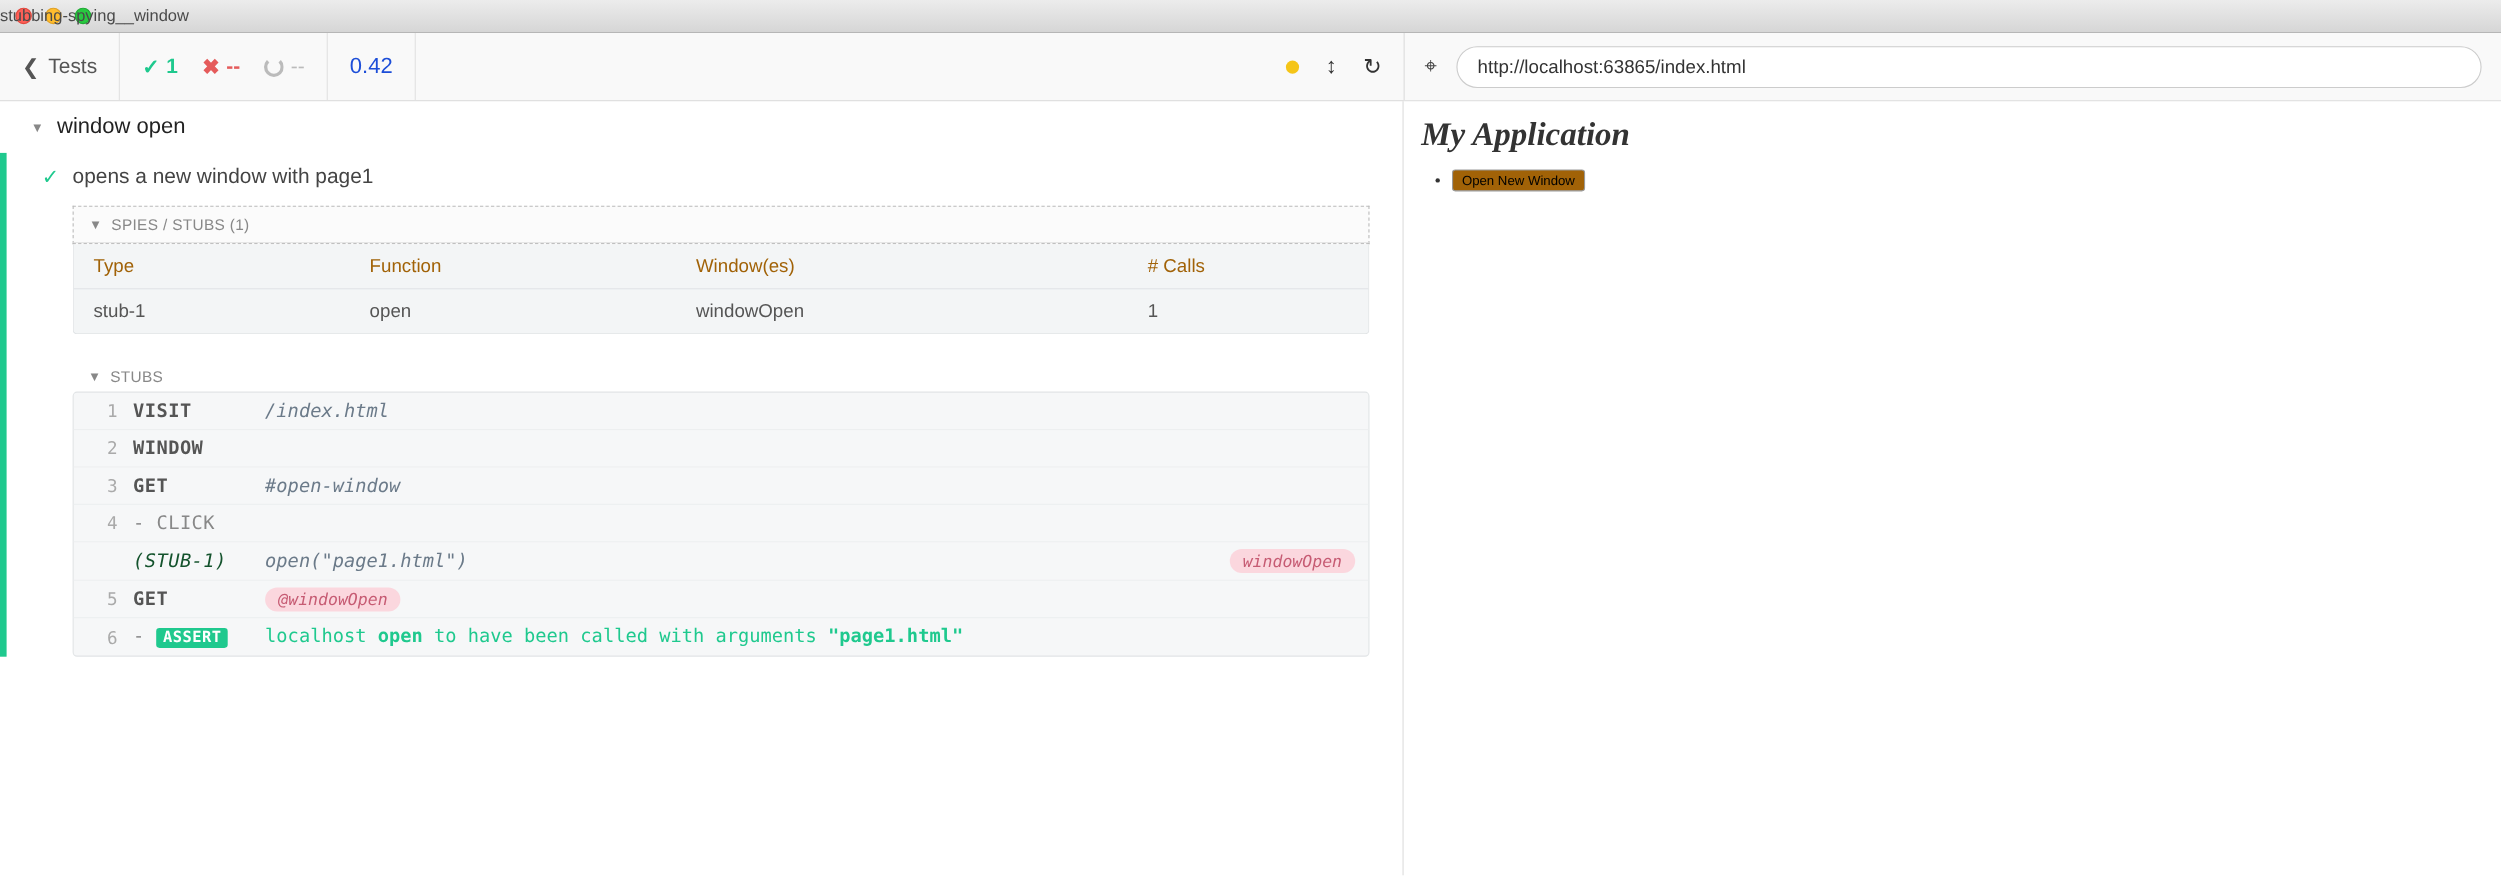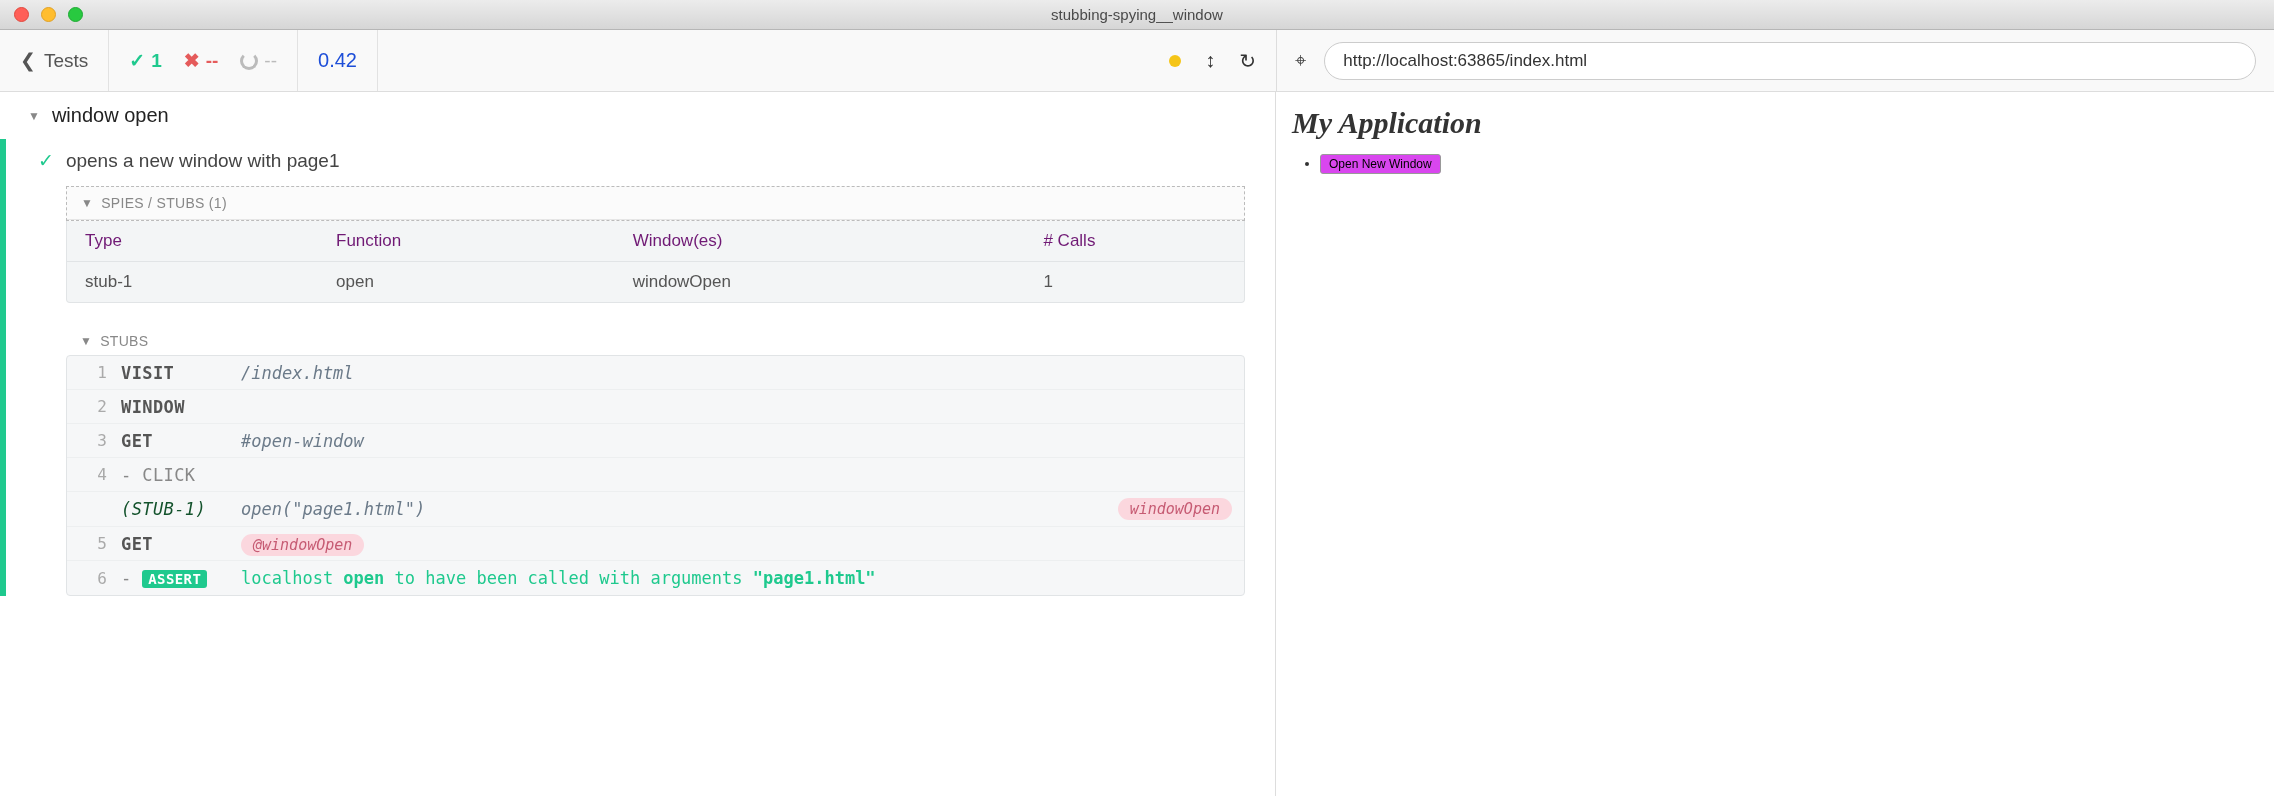--- a/index.html
+++ b/index.html
@@ -20,21 +20,21 @@
     display: flex;
     align-items: center;
     position: relative;
   }
   .traffic-lights { display: flex; gap: 12px; padding-left: 14px; }
   .tl { width: 15px; height: 15px; border-radius: 50%; }
   .tl.red { background:#ff5f57; border:1px solid #e1493e; }
   .tl.yellow { background:#ffbd2e; border:1px solid #e0a127; }
   .tl.green { background:#28c940; border:1px solid #1fab34; }
   .win-title {
-    position:absolute; left:0; right:0; text-align:center;
+    position:absolute; left:0; right:0; 
     font-size:15px; color:#4a4a4a;
   }
 
   
   .toolbar {
     height: 62px;
     display:flex;
     align-items:stretch;
     border-bottom:1px solid #ddd;
     background:#f9f9f9;
@@ -101,21 +101,21 @@
     padding:8px 14px; font-size:14px; color:#888; letter-spacing:.3px;
     display:flex; align-items:center; gap:8px;
     border-bottom:1px solid #e6e6e6;
   }
   .spies-table {
     margin:0 30px 0 60px;
     background:#f3f5f6; border:1px solid #e1e4e6; border-top:none;
     border-radius:0 0 4px 4px;
   }
   .row { display:flex; padding:10px 18px; font-size:17px; color:#555; }
-  .row.hdr { color:#701a75; border-bottom:1px solid #e1e4e6; }
+  .row.hdr { color:#a16207; border-bottom:1px solid #e1e4e6; }
   .c-type{width:22%;} .c-fn{width:26%;} .c-alias{width:36%;} .c-calls{width:16%;}
 
   
   .cmd-section { margin:24px 30px 0 60px; }
   .cmd-hdr { font-size:14px; color:#888; letter-spacing:.3px; padding:6px 14px; display:flex; gap:8px; align-items:center;}
   .cmd-list { background:#f6f7f8; border:1px solid #e1e4e6; border-radius:4px; }
   .cmd-row {
     display:flex; align-items:center; padding:6px 12px;
     font-family: "SFMono-Regular", Menlo, Consolas, monospace;
     font-size:17px; color:#555; border-bottom:1px solid #edeff0;
@@ -139,21 +139,21 @@
   }
   .assert-row .cmd-msg { color:#1fc98e; font-style:normal; }
   .assert-row .kw { font-weight:bold; }
 
   
   .app-h1 { font-family: "Times New Roman", serif; font-size:30px; font-weight:bold; margin-bottom:14px;font-style:italic; }
   .app-ul { padding-left:28px; }
   .app-li { list-style:disc; font-size:13px; }
   .app-btn {
     font-family: -apple-system, Arial, sans-serif; font-size:12px;
-    background:#d946ef; border:1px solid #999; border-radius:3px;
+    background:#a16207; border:1px solid #999; border-radius:3px;
     padding:2px 8px; cursor:pointer;
   }
 </style>
 </head>
 <body>
 
 <div class="titlebar">
   <div class="traffic-lights">
     <div class="tl red"></div>
     <div class="tl yellow"></div>

